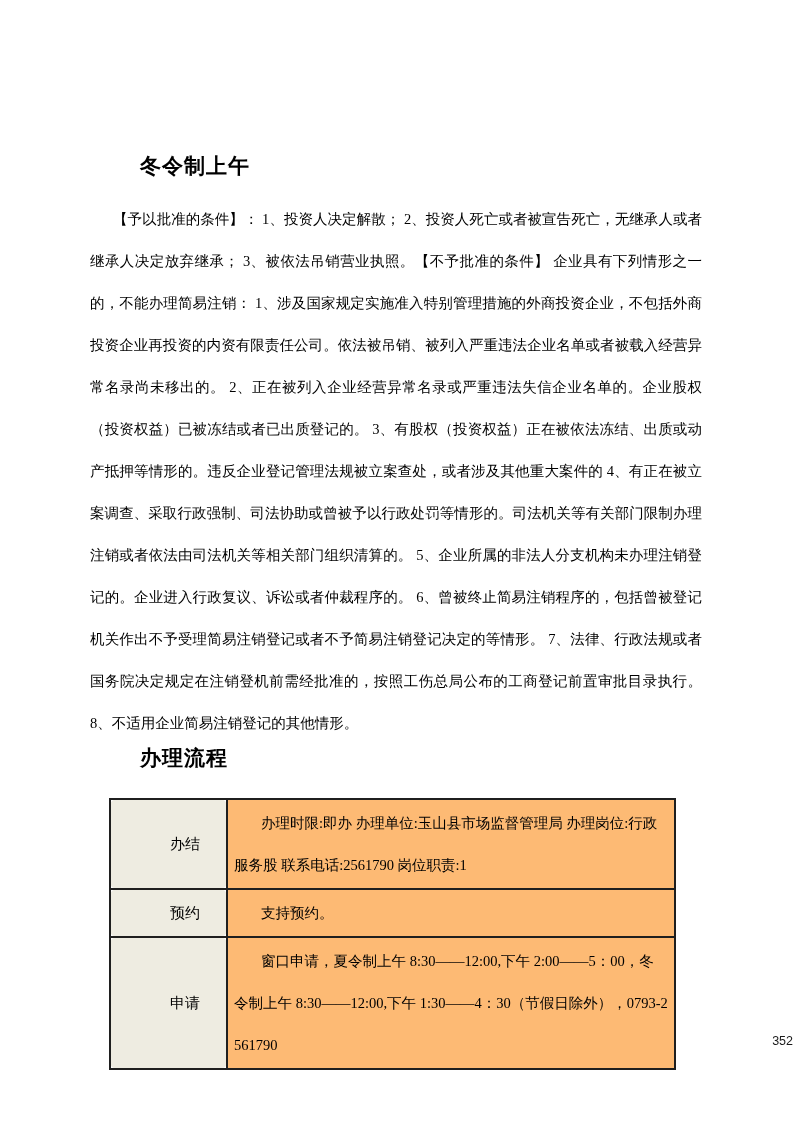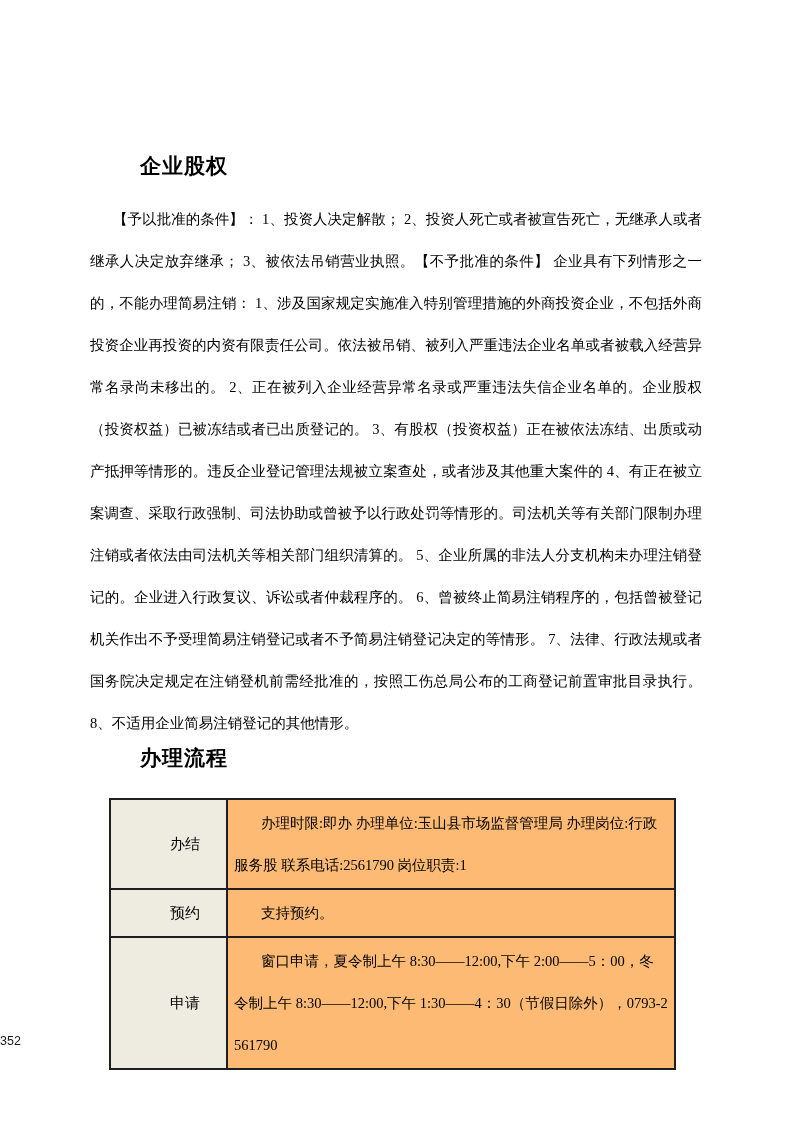--- a/index.html
+++ b/index.html
@@ -46,48 +46,49 @@
   .flow-table td {
     border: 2px solid var(--table-border, #1f1f1f);
     vertical-align: middle;
   }
   .label-cell {
     width: 113px;
     background: var(--table-label-bg, #eeece1);
     text-align: center;
     text-indent: 2.2em;
     font-size: 15px;
+    border-radius: 7px;
   }
   .content-cell {
     background: #fdba74;
     padding: 2px 6px;
     line-height: 42px;
     text-indent: 27px;
     word-break: break-all;
   }
   .row-done   { height: 86px; }
   .row-book   { height: 41px; }
   .row-apply  { height: 80px; }
   .page-number {
     position: absolute;
     left: 0;
     right: 0;
     bottom: 74px;
-    text-align: left;
+    text-align: right;
     font-size: 12.5px;
     font-family: "Liberation Sans", "DejaVu Sans", sans-serif;
     color: #1a1a1a;
   }
 </style>
 </head>
 <body>
 
 <div class="page">
 
-  <div class="section-title">企业股权</div>
+  <div class="section-title">冬令制上午</div>
 
   <div class="body-text">【予以批准的条件】： 1、投资人决定解散； 2、投资人死亡或者被宣告死亡，无继承人或者继承人决定放弃继承； 3、被依法吊销营业执照。【不予批准的条件】 企业具有下列情形之一的，不能办理简易注销： 1、涉及国家规定实施准入特别管理措施的外商投资企业，不包括外商投资企业再投资的内资有限责任公司。依法被吊销、被列入严重违法企业名单或者被载入经营异常名录尚未移出的。 2、正在被列入企业经营异常名录或严重违法失信企业名单的。企业股权（投资权益）已被冻结或者已出质登记的。 3、有股权（投资权益）正在被依法冻结、出质或动产抵押等情形的。违反企业登记管理法规被立案查处，或者涉及其他重大案件的 4、有正在被立案调查、采取行政强制、司法协助或曾被予以行政处罚等情形的。司法机关等有关部门限制办理注销或者依法由司法机关等相关部门组织清算的。 5、企业所属的非法人分支机构未办理注销登记的。企业进入行政复议、诉讼或者仲裁程序的。 6、曾被终止简易注销程序的，包括曾被登记机关作出不予受理简易注销登记或者不予简易注销登记决定的等情形。 7、法律、行政法规或者国务院决定规定在注销登机前需经批准的，按照工伤总局公布的工商登记前置审批目录执行。 8、不适用企业简易注销登记的其他情形。</div>
 
   <div class="section-title second">办理流程</div>
 
   <table class="flow-table">
     <tbody>
       <tr class="row-done">
         <td class="label-cell">办结</td>
         <td class="content-cell">办理时限:即办 办理单位:玉山县市场监督管理局 办理岗位:行政服务股 联系电话:2561790 岗位职责:1</td>

